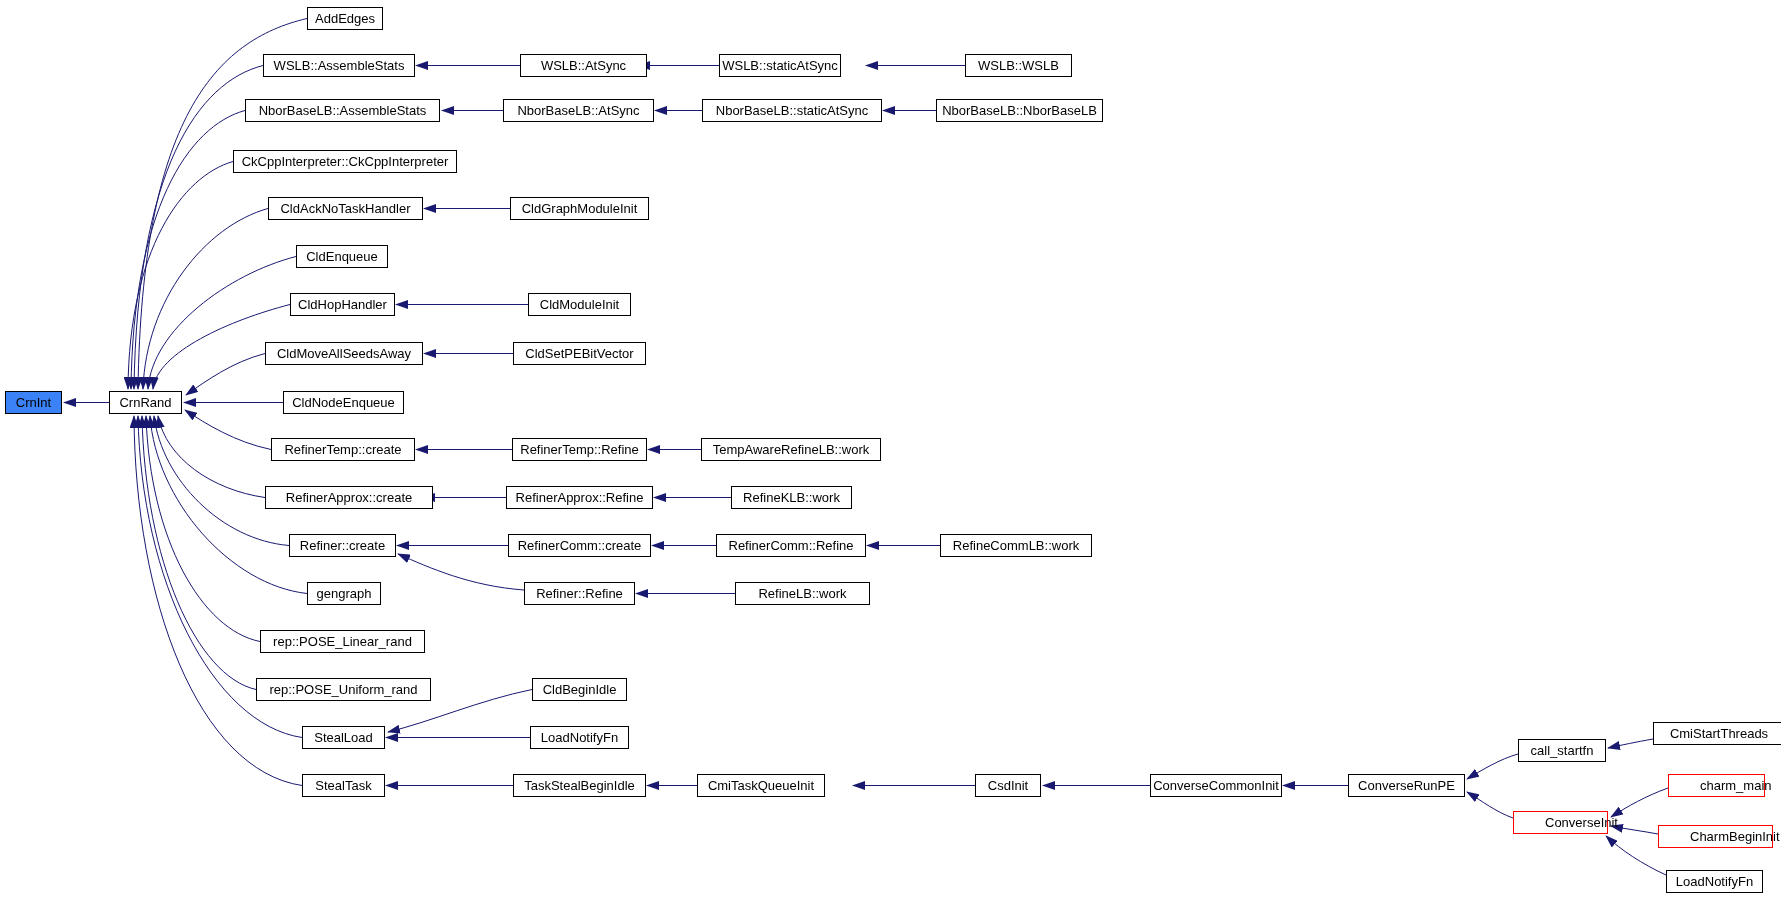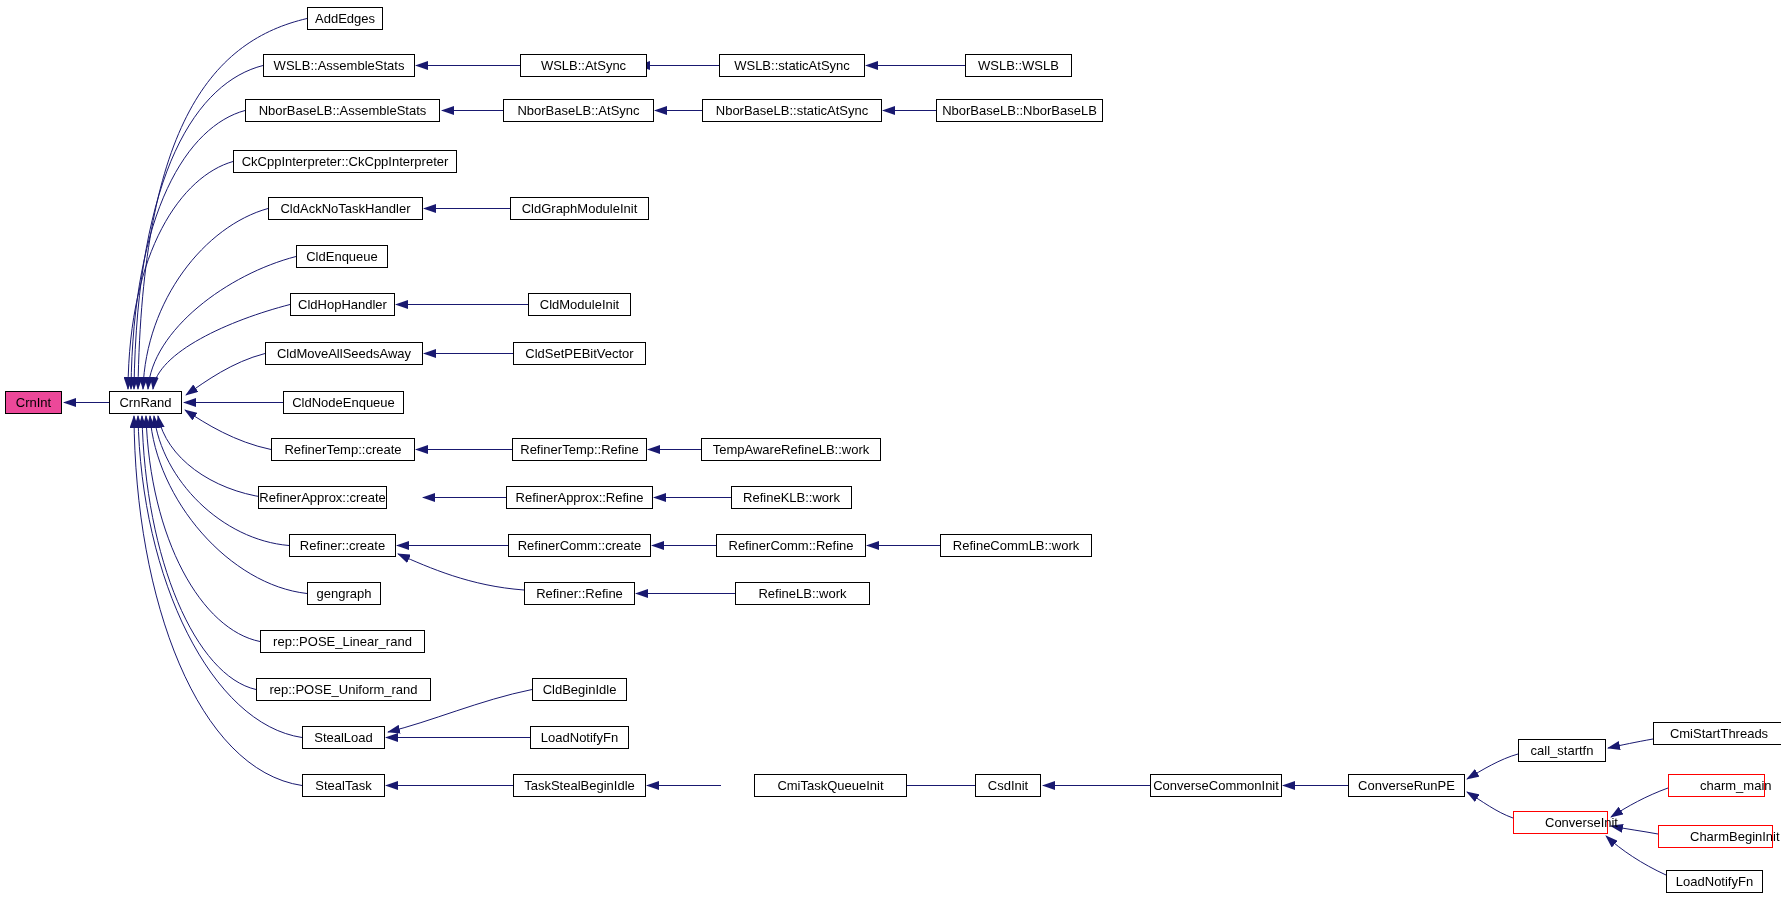--- a/index.html
+++ b/index.html
@@ -17,21 +17,21 @@
     height:23px;
     border:1px solid #000000;
     background:#ffffff;
     color:#000000;
     font-size:13px;
     line-height:21px;
     text-align:center;
     white-space:nowrap;
     z-index:2;
   }
-  .node.root{background:#ec4899;}
+  .node.root{background:#3b82f6;}
   .node.trunc{border-color:#ff0000;padding-left:31px;}
 </style>
 </head>
 <body>
 
 <div class="stage">
 
   <svg class="edges" width="1781" height="899" viewBox="0 0 1781 899">
     <defs>
       <marker id="arrow" viewBox="0 0 13 9" refX="12" refY="4.5" markerWidth="13" markerHeight="9" orient="auto" markerUnits="userSpaceOnUse">
@@ -95,21 +95,21 @@
       <path d="M302,785.5 C198,770 135,600 134,416" marker-end="url(#arrow)"></path>
     </g>
   </svg>
 
   <div class="node root" style="left:5px;top:391px;width:57px">CrnInt</div>
   <div class="node" style="left:109px;top:391px;width:73px">CrnRand</div>
 
   <div class="node" style="left:307px;top:7px;width:76px">AddEdges</div>
   <div class="node" style="left:263px;top:54px;width:152px">WSLB::AssembleStats</div>
   <div class="node" style="left:520px;top:54px;width:127px">WSLB::AtSync</div>
-  <div class="node" style="left:719px;top:54px;width:146px">WSLB::staticAtSync</div>
+  <div class="node" style="left:719px;top:54px;width:122px">WSLB::staticAtSync</div>
   <div class="node" style="left:965px;top:54px;width:107px">WSLB::WSLB</div>
 
   <div class="node" style="left:245px;top:99px;width:195px">NborBaseLB::AssembleStats</div>
   <div class="node" style="left:503px;top:99px;width:151px">NborBaseLB::AtSync</div>
   <div class="node" style="left:702px;top:99px;width:180px">NborBaseLB::staticAtSync</div>
   <div class="node" style="left:936px;top:99px;width:167px">NborBaseLB::NborBaseLB</div>
 
   <div class="node" style="left:233px;top:150px;width:224px">CkCppInterpreter::CkCppInterpreter</div>
 
   <div class="node" style="left:268px;top:197px;width:155px">CldAckNoTaskHandler</div>
@@ -122,21 +122,21 @@
 
   <div class="node" style="left:265px;top:342px;width:158px">CldMoveAllSeedsAway</div>
   <div class="node" style="left:513px;top:342px;width:133px">CldSetPEBitVector</div>
 
   <div class="node" style="left:283px;top:391px;width:121px">CldNodeEnqueue</div>
 
   <div class="node" style="left:271px;top:438px;width:144px">RefinerTemp::create</div>
   <div class="node" style="left:512px;top:438px;width:135px">RefinerTemp::Refine</div>
   <div class="node" style="left:701px;top:438px;width:180px">TempAwareRefineLB::work</div>
 
-  <div class="node" style="left:258px;top:486px;width:129px">RefinerApprox::create</div>
+  <div class="node" style="left:265px;top:486px;width:168px">RefinerApprox::create</div>
   <div class="node" style="left:506px;top:486px;width:147px">RefinerApprox::Refine</div>
   <div class="node" style="left:731px;top:486px;width:121px">RefineKLB::work</div>
 
   <div class="node" style="left:289px;top:534px;width:107px">Refiner::create</div>
   <div class="node" style="left:508px;top:534px;width:143px">RefinerComm::create</div>
   <div class="node" style="left:716px;top:534px;width:150px">RefinerComm::Refine</div>
   <div class="node" style="left:940px;top:534px;width:152px">RefineCommLB::work</div>
 
   <div class="node" style="left:307px;top:582px;width:74px">gengraph</div>
   <div class="node" style="left:524px;top:582px;width:111px">Refiner::Refine</div>
@@ -145,21 +145,21 @@
   <div class="node" style="left:260px;top:630px;width:165px">rep::POSE_Linear_rand</div>
 
   <div class="node" style="left:256px;top:678px;width:175px">rep::POSE_Uniform_rand</div>
   <div class="node" style="left:532px;top:678px;width:95px">CldBeginIdle</div>
 
   <div class="node" style="left:302px;top:726px;width:83px">StealLoad</div>
   <div class="node" style="left:530px;top:726px;width:99px">LoadNotifyFn</div>
 
   <div class="node" style="left:302px;top:774px;width:83px">StealTask</div>
   <div class="node" style="left:513px;top:774px;width:133px">TaskStealBeginIdle</div>
-  <div class="node" style="left:754px;top:774px;width:153px">CmiTaskQueueInit</div>
+  <div class="node" style="left:697px;top:774px;width:128px">CmiTaskQueueInit</div>
   <div class="node" style="left:975px;top:774px;width:66px">CsdInit</div>
   <div class="node" style="left:1150px;top:774px;width:132px">ConverseCommonInit</div>
   <div class="node" style="left:1348px;top:774px;width:117px">ConverseRunPE</div>
 
   <div class="node" style="left:1518px;top:739px;width:88px">call_startfn</div>
   <div class="node" style="left:1653px;top:722px;width:132px">CmiStartThreads</div>
   <div class="node trunc" style="left:1668px;top:774px;width:97px">charm_main</div>
   <div class="node trunc" style="left:1513px;top:811px;width:95px">ConverseInit</div>
   <div class="node trunc" style="left:1658px;top:825px;width:115px">CharmBeginInit</div>
   <div class="node" style="left:1666px;top:870px;width:97px">LoadNotifyFn</div>

